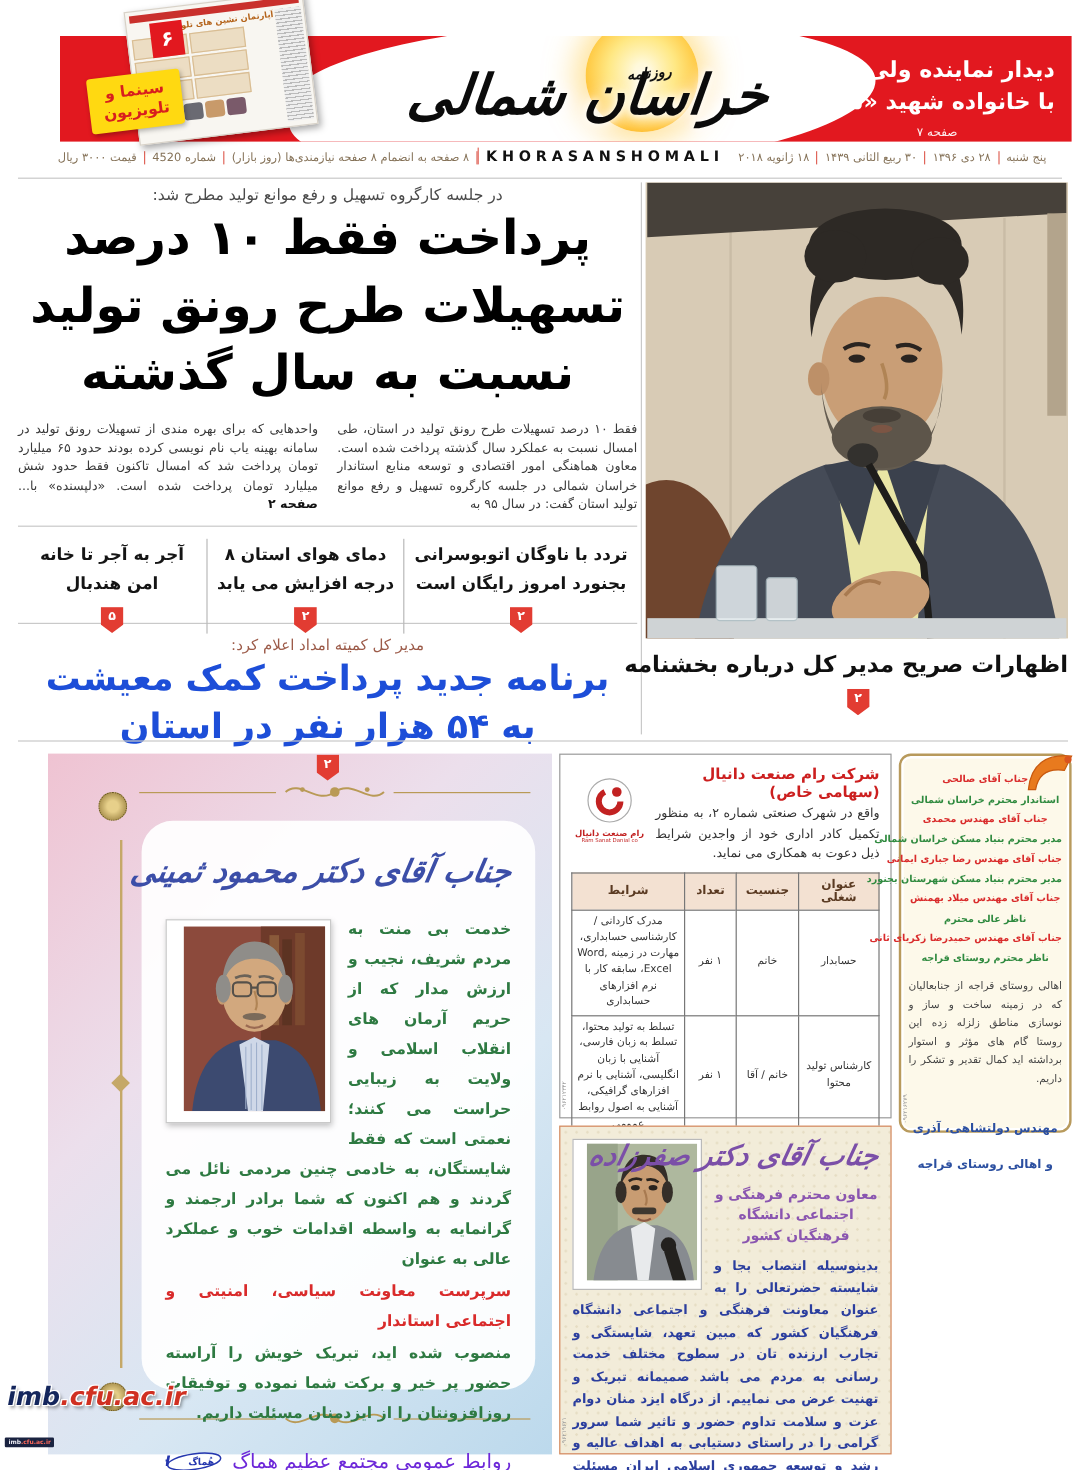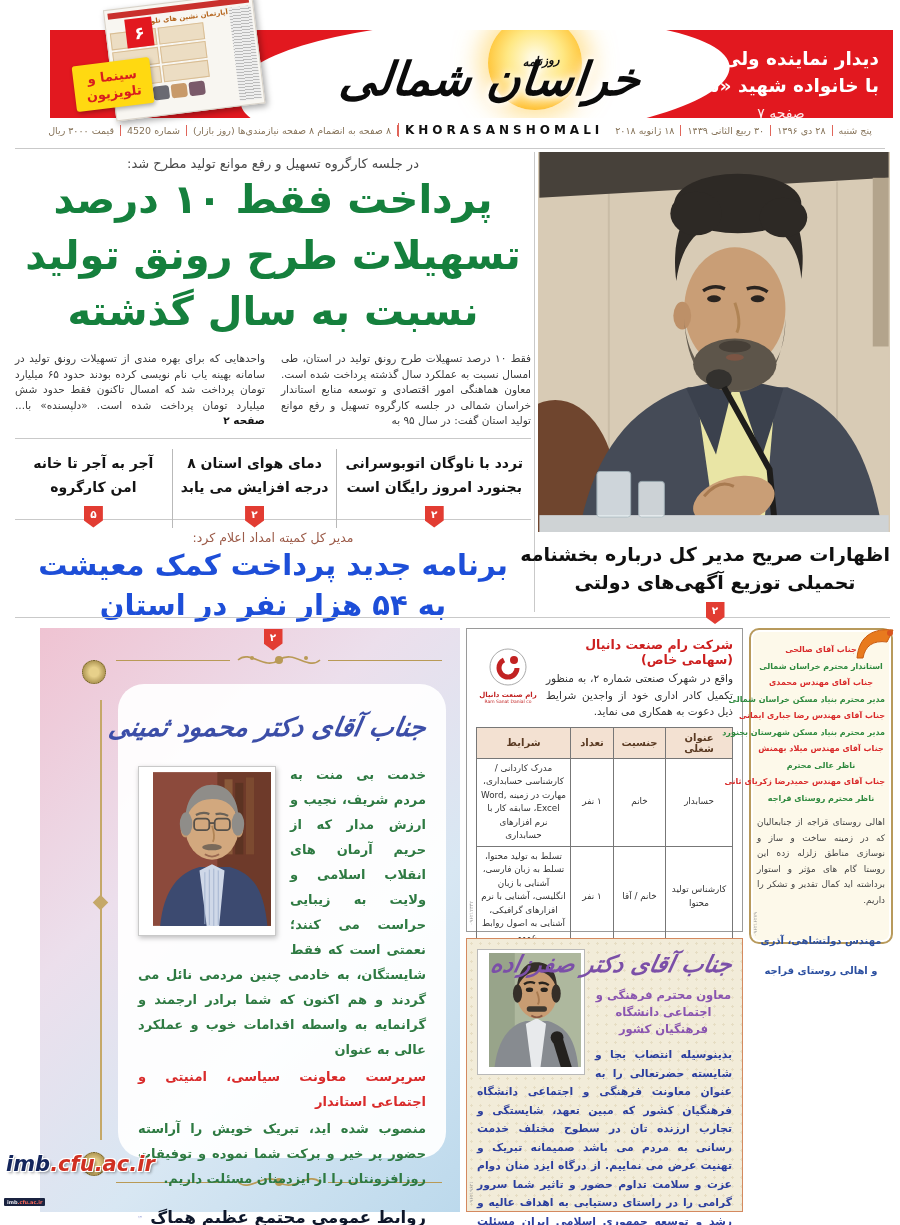--- a/index.html
+++ b/index.html
@@ -13,21 +13,21 @@
   .sun{position:absolute;left:438px;top:-14px;width:94px;height:94px;border-radius:50%;
        background:radial-gradient(circle at 50% 45%, #fff9d8 8%, #ffe884 40%, #ffc233 72%, #f0990f 100%);
        box-shadow:0 0 26px 8px rgba(255,200,60,.55);}
   .logo-word{position:absolute;left:448px;top:24px;width:86px;text-align:center;font-size:12px;
        font-weight:bold;font-style:italic;color:#111;transform:rotate(-5deg);z-index:4;}
   .logo-title{position:absolute;left:205px;top:22px;width:470px;text-align:center;font-size:46px;
        font-weight:bold;font-style:italic;color:#0b0b0b;transform:skewX(-6deg);z-index:3;
        text-shadow:0 0 6px #fff,0 0 12px #fff,0 0 18px #fff;white-space:nowrap;}
   .banner-promo{position:absolute;right:14px;top:15px;width:196px;text-align:center;color:#fff;z-index:2;}
   .banner-promo .pl{font-size:18.5px;font-weight:bold;line-height:27px;white-space:nowrap;}
-  .banner-promo .pref{font-size:14px;margin-top:6px;opacity:.92;}
+  .banner-promo .pref{font-size:10px;margin-top:6px;opacity:.92;}
   
   .thumb-group{position:absolute;left:88px;top:2px;width:172px;height:124px;transform:rotate(-7deg);z-index:5;}
   .thumb-page{position:absolute;left:22px;top:0;right:0;bottom:12px;background:#f8f6f1;
        border:1px solid #d8d2c8;box-shadow:2px 3px 6px rgba(0,0,0,.35);overflow:hidden;padding:3px;}
   .tp-topbar{height:6px;background:#c9302c;margin-bottom:3px;}
   .tp-head{font-size:7px;font-weight:bold;color:#b5651d;text-align:center;white-space:nowrap;overflow:hidden;}
   .tp-grid{display:flex;flex-wrap:wrap;gap:2px;margin-top:3px;}
   .tp-grid div{width:31%;height:15px;background:#ecddc3;border:1px solid #d9bd93;}
   .tp-faces{display:flex;gap:2px;margin-top:3px;}
   .tp-faces div{width:16px;height:14px;border-radius:3px;}
@@ -41,21 +41,21 @@
   
   .dateline{position:absolute;left:15px;right:22px;top:123px;direction:rtl;text-align:start;
        font-size:9.5px;color:#857258;white-space:nowrap;}
   .dseg{padding:0 6px;display:inline-block;}
   .dseg + .dseg{border-inline-start:1px solid #e0655a;}
   .dseg.latin{direction:ltr;font-weight:bold;font-size:12px;letter-spacing:4px;color:#111;}
   .rule{position:absolute;height:1px;background:#c9c9c9;}
   
   .leftcol{position:absolute;left:15px;top:152px;width:516px;direction:rtl;text-align:center;}
   .kicker1{font-size:13px;color:#4a4a4a;margin-top:4px;}
-  .h1line{font-size:40px;font-weight:bold;color:#15803d;line-height:56px;white-space:nowrap;}
+  .h1line{font-size:40px;font-weight:bold;color:#000000;line-height:56px;white-space:nowrap;}
   .leadbody{display:flex;flex-direction:row;gap:16px;margin-top:12px;text-align:justify;
        font-size:10.5px;line-height:15.5px;color:#3b3b3b;}
   .leadbody > div{flex:1;}
   .bpage{font-weight:bold;color:#111;}
   .lrule{border:none;border-top:1px solid #c9c9c9;margin:9px 0 0;}
   .briefs{display:flex;margin-top:10px;}
   .brief{flex:1;padding:2px 8px 0;position:relative;}
   .brief + .brief{border-inline-start:1px solid #b9b9b9;}
   .bline{font-size:14px;font-weight:bold;color:#141414;line-height:24px;white-space:nowrap;}
   .pbadge{width:19px;height:22px;background:#e23c32;color:#fff;font-size:10.5px;font-weight:bold;
@@ -80,21 +80,21 @@
   .gold-dia{position:absolute;left:55px;width:11px;height:11px;background:#c5a868;transform:rotate(45deg);}
   .sam-panel{position:absolute;left:78px;top:56px;right:14px;bottom:54px;background:rgba(255,255,255,.93);
      border-radius:26px;padding:12px 20px;direction:rtl;box-sizing:border-box;}
   .sam-title{font-size:26px;font-weight:bold;font-style:italic;color:#3c4ea8;text-align:center;
      transform:skewX(-10deg);margin:16px 0 20px;white-space:nowrap;}
   .port1{float:left;width:128px;margin:4px 14px 4px 0;background:#fff;padding:4px;border:1px solid #c9c9c9;
      box-shadow:1px 2px 5px rgba(0,0,0,.25);}
   .sam-p{font-size:13px;font-weight:bold;color:#2e7a42;line-height:25px;text-align:justify;margin:0 0 2px;}
   .sam-p.redline{color:#d92b2b;}
   .sam-sig{display:flex;align-items:center;justify-content:center;gap:8px;margin-top:8px;clear:none;}
-  .sam-sig-text{font-size:16.5px;font-weight:bold;color:#0f172a;white-space:nowrap;}
+  .sam-sig-text{font-size:16.5px;font-weight:normal;color:#6d28d9;white-space:nowrap;}
   
   .ad-job{left:466px;top:628px;width:277px;height:304px;background:#fff;border:1px solid #9a9a9a;padding:8px 9px;}
   .job-head{display:flex;gap:6px;}
   .job-logo{width:64px;text-align:center;padding-top:10px;}
   .job-logo .l1{font-size:7px;font-weight:bold;color:#c22222;white-space:nowrap;}
   .job-logo .l2{font-size:4.5px;color:#c22222;white-space:nowrap;}
   .job-text{flex:1;direction:rtl;}
   .job-title{font-size:12.5px;font-weight:bold;color:#cc1f1f;margin-bottom:3px;}
   .job-intro{font-size:10.5px;color:#333;line-height:16.5px;text-align:justify;}
   .job-table{width:100%;border-collapse:collapse;direction:rtl;margin-top:7px;}
@@ -196,21 +196,21 @@
         <div class="bline">بجنورد امروز رایگان است</div>
         <div class="pbadge">۲</div>
       </div>
       <div class="brief">
         <div class="bline">دمای هوای استان ۸</div>
         <div class="bline">درجه افزایش می یابد</div>
         <div class="pbadge">۲</div>
       </div>
       <div class="brief">
         <div class="bline">آجر به آجر تا خانه</div>
-        <div class="bline">امن کارگروه</div>
+        <div class="bline">امن هندبال</div>
         <div class="pbadge">۵</div>
       </div>
     </div>
     <hr class="lrule" style="margin-top:-9px;">
     <div class="kicker2">مدیر کل کمیته امداد اعلام کرد:</div>
     <div class="h2line">برنامه جدید پرداخت کمک معیشت</div>
     <div class="h2line">به ۵۴ هزار نفر در استان</div>
     <div class="pbadge" style="margin-top:4px;">۲</div>
   </div>
 
@@ -248,21 +248,20 @@
       <path d="M186,237 L232,320 L238,383" stroke="#1e1d1b" stroke-width="6" fill="none"></path>
       <ellipse cx="196" cy="352" rx="42" ry="24" fill="#c99e76" transform="rotate(-15 196 352)"></ellipse>
       <path d="M166,347 q15,-18 30,-10" stroke="#a87a50" stroke-width="3" fill="none"></path>
       <rect x="0" y="366" width="352" height="17" fill="#cfd3d5"></rect>
       <rect x="58" y="322" width="34" height="46" rx="3" fill="#e6eef1" opacity="0.85" stroke="#aebec4"></rect>
       <rect x="100" y="332" width="26" height="36" rx="3" fill="#eef4f6" opacity="0.8" stroke="#aebec4"></rect>
     </svg>
   </div>
   <div class="caption">
     <div class="capline">اظهارات صریح مدیر کل درباره بخشنامه</div>
-    <div class="capline">تحمیلی توزیع آگهی‌های دولتی</div>
     <div class="pbadge" style="margin-top:6px;">۲</div>
   </div>
   <div class="rule" style="left:15px;width:875px;top:617px;"></div>
 
   <div class="ad ad-samini">
     <div class="orn-row" style="top:22px;">
       <div class="oline"></div>
       <svg width="86" height="18" viewBox="0 0 86 18">
           <path d="M2,9 C14,-2 28,20 43,9 C58,-2 72,20 84,9" fill="none" stroke="#b99a56" stroke-width="1.6"></path>
           <circle cx="43" cy="9" r="4" fill="#b99a56"></circle>

